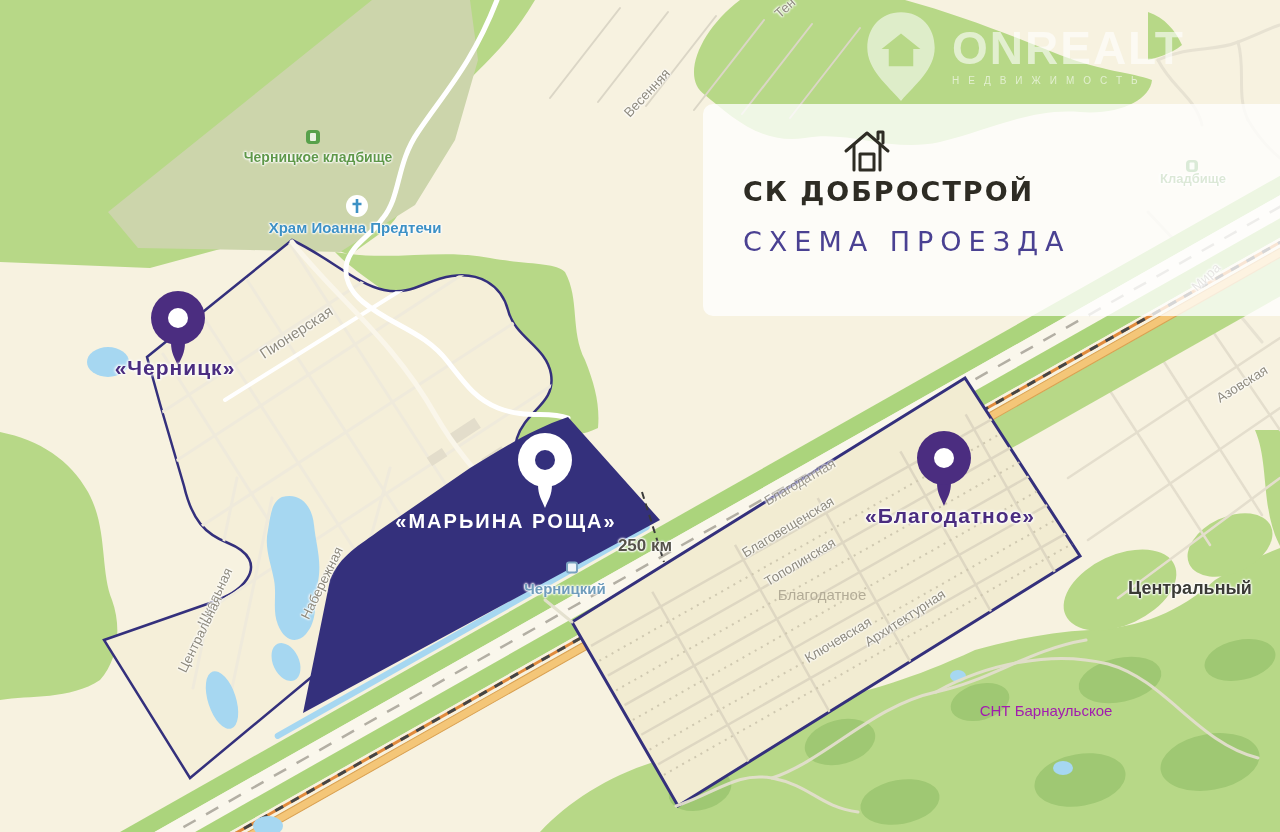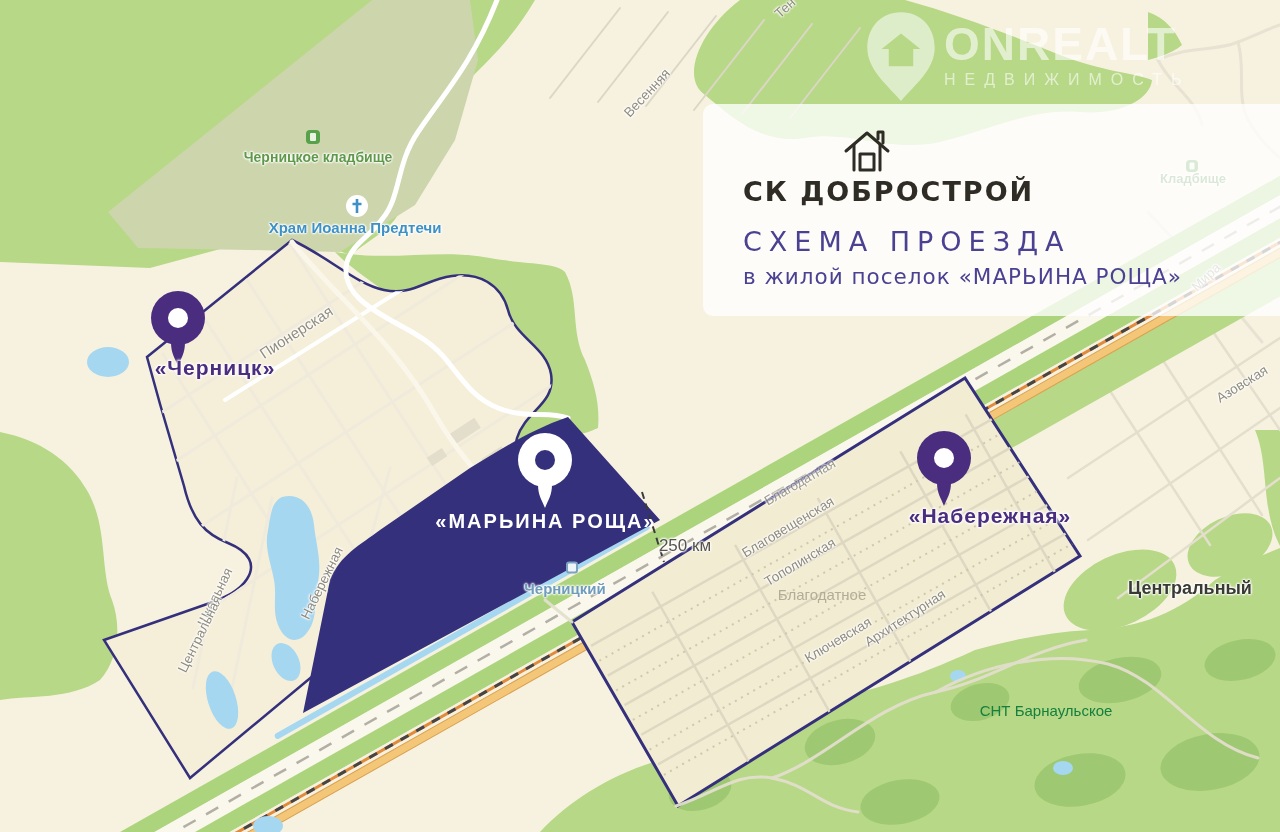--- a/index.html
+++ b/index.html
@@ -8,44 +8,44 @@
   #stage svg.base{position:absolute;left:0;top:0;}
   .lbl{position:absolute;transform:translate(-50%,-50%);white-space:nowrap;
        color:#8f8b7e;font-size:13.5px;
        text-shadow:-1px 0 2px #fff,1px 0 2px #fff,0 -1px 2px #fff,0 1px 2px #fff;}
   .street{font-size:13.5px;color:#8f8b7e;}
   .poi-green{color:#5f9849;font-weight:bold;font-size:14px;}
   .poi-blue{color:#3d91c5;font-weight:bold;font-size:15px;}
   .poi-station{color:#6f9cbb;font-weight:bold;font-size:15px;}
   .poi-dark{color:#3a3a35;font-weight:bold;font-size:18px;}
   .poi-faded{color:#b3ac97;font-size:15px;text-shadow:none;}
-  .poi-km{color:#55534a;font-weight:normal;font-size:17px;margin-left:40px;}
-  .poi-snt{color:#15803d;font-size:15px;text-shadow:none;}
+  .poi-km{color:#55534a;font-weight:bold;font-size:17px;}
+  .poi-snt{color:#a21caf;font-size:15px;text-shadow:none;}
   .edge-lbl{color:#55534b;font-size:16px;font-weight:bold;}
   .marker-label{font-weight:bold;letter-spacing:1px;font-size:21px;color:#4b2d80;
-       text-shadow:-1px 0 3px #fff,1px 0 3px #fff,0 -1px 3px #fff,0 1px 3px #fff;margin-left:40px;}
+       text-shadow:-1px 0 3px #fff,1px 0 3px #fff,0 -1px 3px #fff,0 1px 3px #fff;}
   .marker-label.white{color:#fff;font-size:20px;letter-spacing:2px;text-shadow:none;}
   .pin{position:absolute;width:64px;height:88px;}
   .icon-abs{position:absolute;transform:translate(-50%,-50%);}
   
   #panel{position:absolute;left:703px;top:104px;width:605px;height:212px;
          background:rgba(255,255,255,0.78);border-radius:10px 0 0 10px;}
   #panel .company{position:absolute;left:40px;top:72px;font-size:27px;font-weight:bold;
          letter-spacing:2px;color:#2e2c24;font-family:"DejaVu Sans",sans-serif;}
   #panel .heading{position:absolute;left:40px;top:122px;font-size:27px;letter-spacing:7px;
          color:#4a4192;font-family:"DejaVu Sans",sans-serif;}
   #panel .subline{position:absolute;left:40px;top:160px;font-size:21.5px;letter-spacing:1px;
          color:#4a4192;font-family:"DejaVu Sans",sans-serif;}
   #panel .subline .nm{margin-left:8px;}
   #panel .house{position:absolute;left:138px;top:22px;}
   
   #watermark{position:absolute;left:860px;top:6px;display:flex;align-items:center;}
-  #watermark .wm-text{margin-left:2px;color:rgba(255,255,255,0.6);}
+  #watermark .wm-text{margin-left:10px;color:rgba(255,255,255,0.6);}
   #watermark .brand{font-size:46px;font-weight:bold;letter-spacing:2px;line-height:1;}
-  #watermark .tagline{font-size:16px;letter-spacing:9px;margin-top:4px;}
+  #watermark .tagline{font-size:10px;letter-spacing:9px;margin-top:4px;}
 </style>
 </head>
 <body>
 
 <div id="stage">
 
   <svg class="base" width="1280" height="832" viewBox="0 0 1280 832">
     <defs>
       <clipPath id="clipChern">
         <path d="M292,240 L147,357 L160,404 L184,486 C192,520 205,534 228,543 C250,552 256,565 247,579 C238,593 222,598 210,603 L104,640 L190,778 L338,655 C366,632 390,645 418,630 C448,613 436,580 458,556 C482,530 516,537 528,508 C538,479 508,468 517,438 C526,410 556,404 551,374 C546,346 515,338 508,310 C501,284 478,272 452,276 C424,280 412,296 384,290 C356,284 330,258 292,240 Z"></path>
@@ -250,21 +250,21 @@
     <circle cx="32" cy="28" r="27" fill="#ffffff"></circle>
     <circle cx="32" cy="28" r="10" fill="#34307c"></circle>
   </svg>
   <div class="lbl marker-label white" style="left:506px;top:521px;">«МАРЬИНА РОЩА»</div>
 
   <svg class="pin" style="left:912px;top:430px;" viewBox="0 0 64 88">
     <path d="M25,52 C25,64 29,68 32,76 C35,68 39,64 39,52 Z" fill="#4b2d80"></path>
     <circle cx="32" cy="28" r="27" fill="#4b2d80"></circle>
     <circle cx="32" cy="28" r="10" fill="#ffffff"></circle>
   </svg>
-  <div class="lbl marker-label" style="left:950px;top:516px;">«Набережная»</div>
+  <div class="lbl marker-label" style="left:950px;top:516px;">«Благодатное»</div>
 
   <div class="lbl poi-green" style="left:1193px;top:178px;font-size:13px;">Кладбище</div>
   <div class="icon-abs" style="left:1192px;top:168px;">
     <svg width="14" height="14">
         <rect x="1" y="1" width="12" height="12" rx="4" fill="#57a14b"></rect>
         <rect x="4.5" y="3.5" width="5" height="7" rx="1" fill="#eaf3e2"></rect>
       </svg>
   </div>
   <div class="lbl street" style="left:1206px;top:277px;transform:translate(-50%,-50%) rotate(-44deg);">Мира</div>
 
@@ -272,23 +272,20 @@
     <div class="house">
       <svg width="52" height="52" viewBox="0 0 52 52" fill="none" stroke="#2e2c24" stroke-width="3" stroke-linecap="round" stroke-linejoin="round">
         <path d="M5,25 L26,7 L47,25"></path>
         <path d="M37,13 L37,6 L42,6 L42,17"></path>
         <path d="M13,19 L13,44 M39,19 L39,44"></path>
         <rect x="19" y="28" width="14" height="16"></rect>
       </svg>
     </div>
     <div class="company">СК ДОБРОСТРОЙ</div>
     <div class="heading">СХЕМА ПРОЕЗДА</div>
-    <div class="subline">
-      <span>в жилой поселок</span><span class="nm">«МАРЬИНА РОЩА»</span>
-    </div>
   </div>
 
   <div id="watermark">
     <svg width="82" height="98" viewBox="0 0 80 96">
       <path fill-rule="evenodd" fill="rgba(255,255,255,0.55)" d="M40,6 C20,6 7,21 7,41 C7,62 26,77 40,93 C54,77 73,62 73,41 C73,21 60,6 40,6 Z
                M40,27 L59,42 L52,42 L52,59 L28,59 L28,42 L21,42 Z"></path>
     </svg>
     <div class="wm-text">
       <div class="brand">ONREALT</div>
       <div class="tagline">НЕДВИЖИМОСТЬ</div>

